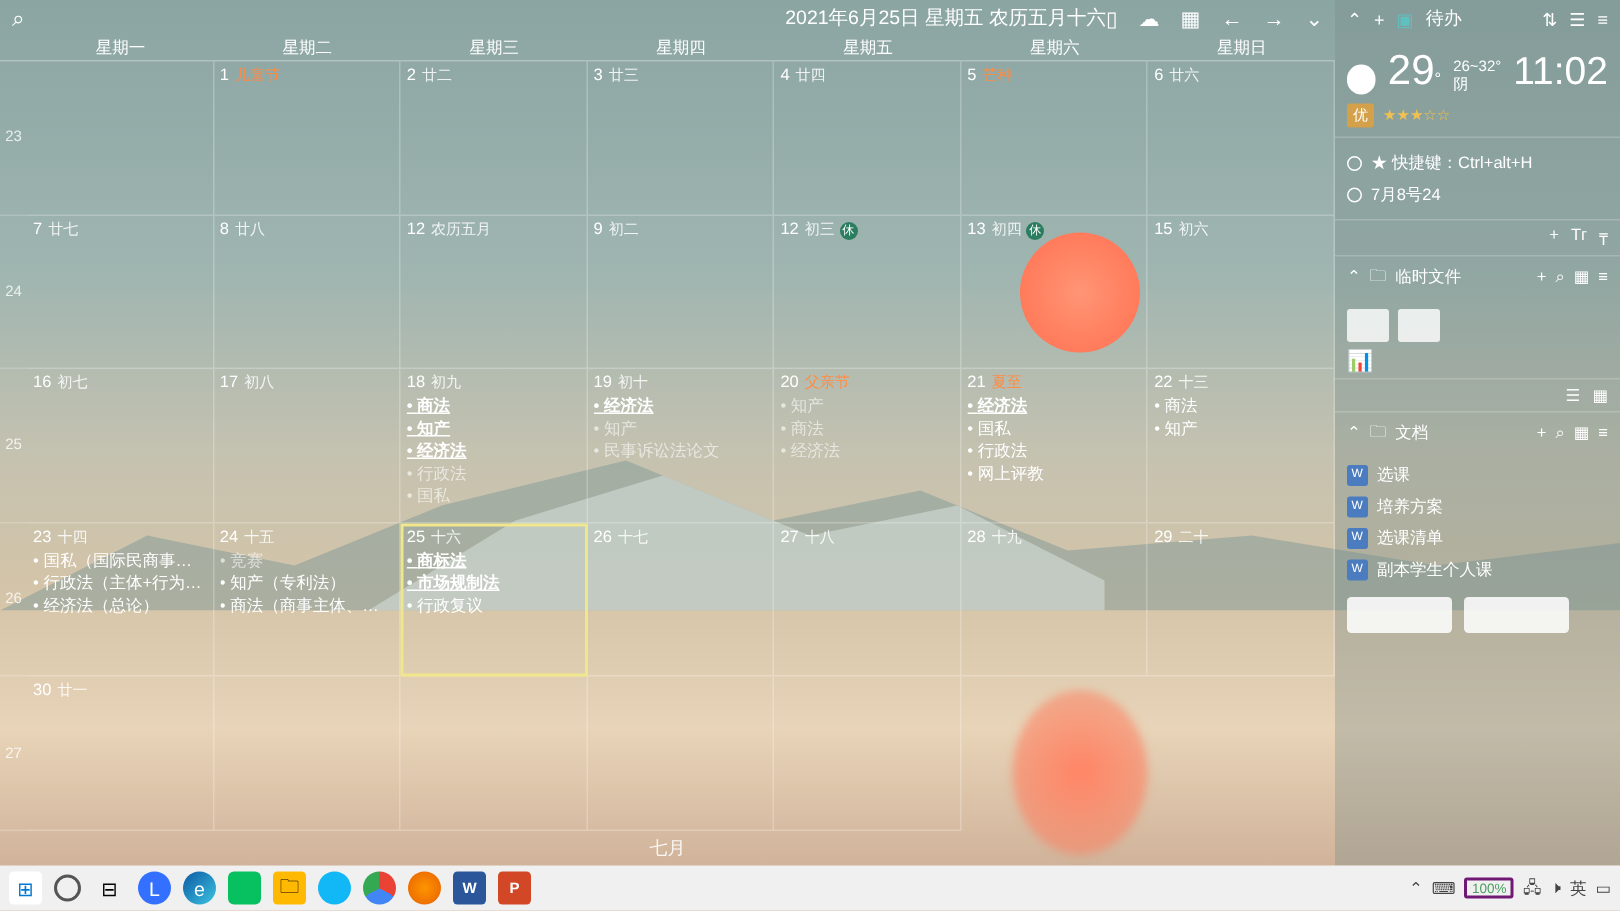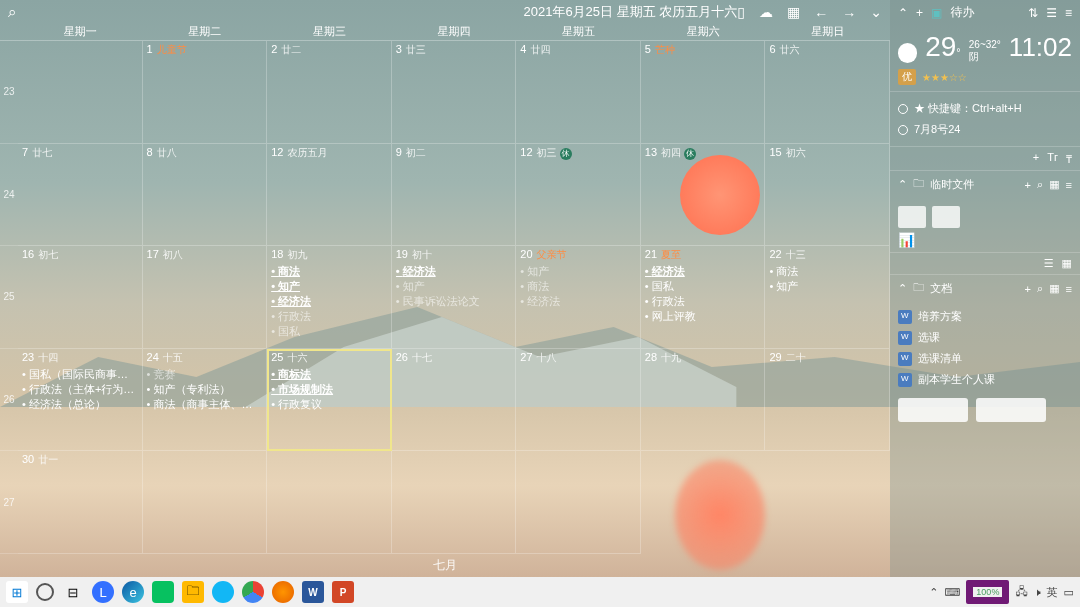--- a/index.html
+++ b/index.html
@@ -68,21 +68,21 @@
 .tb-ico.edge{background:linear-gradient(135deg,#0c59a4,#3cc4e0);border-radius:50%;color:#fff}
 .tb-ico.chrome{background:conic-gradient(#ea4335 0 120deg,#4285f4 120deg 240deg,#34a853 240deg);border-radius:50%}
 .tb-ico.ff{background:radial-gradient(circle,#ff9500,#e66000);border-radius:50%}
 .tb-ico.word{background:#2b579a;color:#fff;font-size:10px;font-weight:bold}
 .tb-ico.ppt{background:#d24726;color:#fff;font-size:10px;font-weight:bold}
 .tb-ico.wc{background:#07c160;border-radius:4px}
 .tb-ico.fold{background:#ffb900}
 .tb-ico.qq{background:#12b7f5;border-radius:50%}
 .tb-ico.lark{background:#3370ff;border-radius:50%;color:#fff}
 .tray{margin-left:auto;display:flex;align-items:center;gap:6px;font-size:11px;color:#444}
-.tray .batt{border:7px solid #701a75;padding:0 3px;border-radius:2px;color:#4a9d5f;font-size:9px}
+.tray .batt{border:2px solid #701a75;padding:0 3px;border-radius:2px;color:#4a9d5f;font-size:9px}
 .search-ico{font-size:15px;cursor:pointer}
 </style>
 </head>
 <body>
 
 <div class="bg-sun"></div>
 <div class="bg-sun-refl"></div>
 <div class="bg-mtn"><svg viewBox="0 0 880 140" preserveAspectRatio="none">
       <polygon points="0,140 80,90 160,110 240,70 340,40 420,80 500,60 580,100 680,90 780,110 880,95 880,140" fill="rgba(140,160,155,.6)"></polygon>
       <polygon points="200,140 280,80 360,50 440,90 520,70 600,120 600,140" fill="rgba(220,230,225,.5)"></polygon>
@@ -266,25 +266,25 @@
         <span>文档</span>
         <span class="spacer"></span>
         <span>+</span>
         <span>⌕</span>
         <span>▦</span>
         <span>≡</span>
       </div>
       <div class="sec-body" id="docs">
           <div class="doc">
             <span class="ico"></span>
-            <span>培养方案</span>
+            <span>选课</span>
           </div>
           <div class="doc">
             <span class="ico"></span>
-            <span>选课</span>
+            <span>培养方案</span>
           </div>
           <div class="doc">
             <span class="ico"></span>
             <span>选课清单</span>
           </div>
           <div class="doc">
             <span class="ico"></span>
             <span>副本学生个人课</span>
           </div>
         </div>

